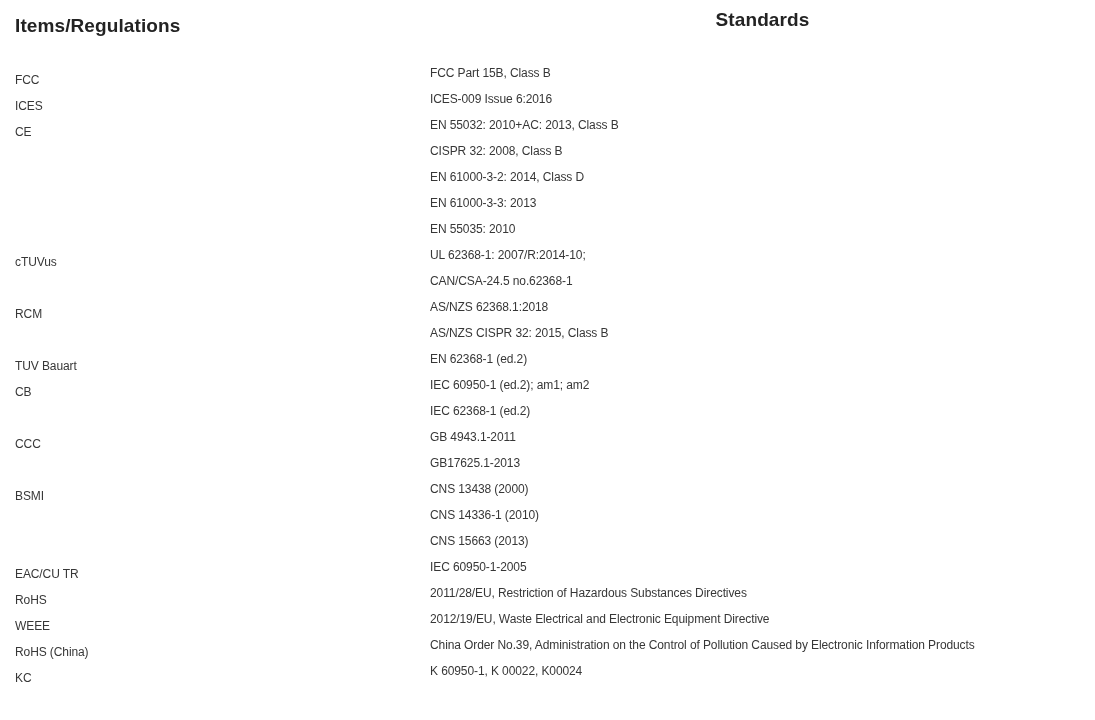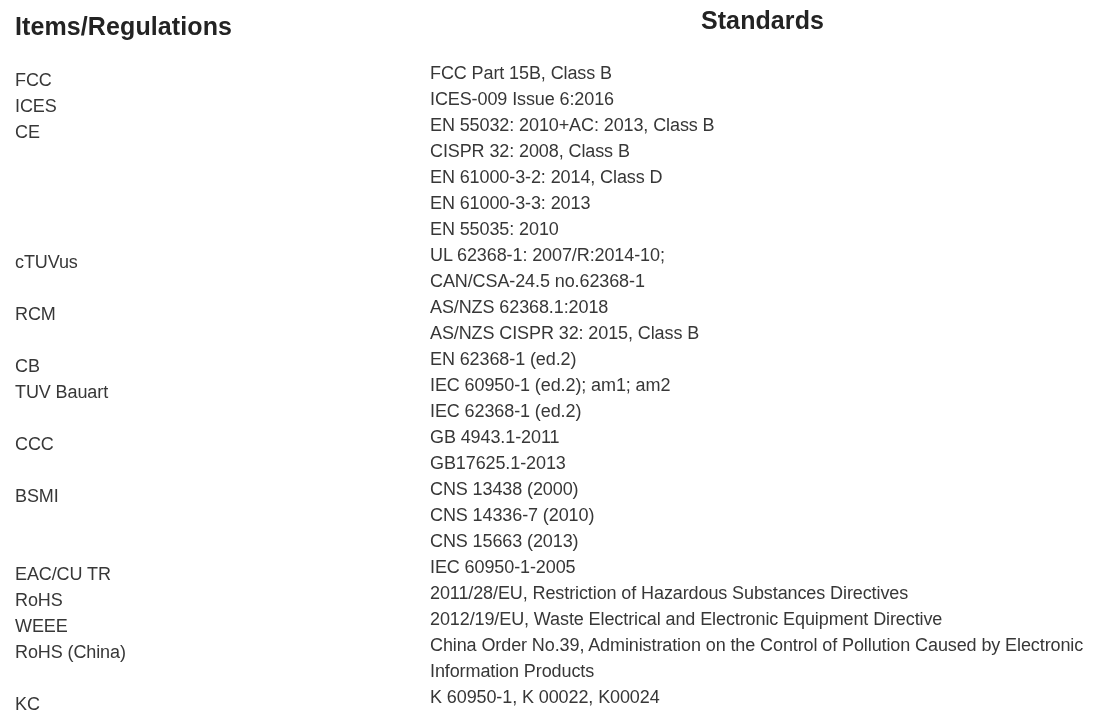--- a/index.html
+++ b/index.html
@@ -21,21 +21,21 @@
     background: var(--bg);
     font-family: "Liberation Sans", "DejaVu Sans", sans-serif;
     color: var(--text);
     padding: 8px 0 0 15px;
   }
   .header-row {
     display: flex;
     align-items: flex-start;
   }
   .hdr {
-    font-size: 25px;
+    font-size: 19px;
     font-weight: 700;
     line-height: 24px;
     color: var(--heading);
     letter-spacing: 0.1px;
   }
   .hdr-items {
     width: 415px;
     flex: none;
     position: relative;
     top: 6px;
@@ -45,21 +45,21 @@
     text-align: center;
   }
   .rows {
     margin-top: 28px;
   }
   .row {
     display: flex;
     align-items: flex-start;
   }
   .cell {
-    font-size: 18px;
+    font-size: 12px;
     line-height: 26px;
     letter-spacing: -0.1px;
   }
   .cell-items {
     width: 415px;
     flex: none;
     position: relative;
     top: 7px;
   }
   .cell-standards {
@@ -113,22 +113,22 @@
           <div class="line">RCM</div>
         </div>
       <div class="cell cell-standards">
           <div class="line">AS/NZS 62368.1:2018</div>
           <div class="line">AS/NZS CISPR 32: 2015, Class B</div>
         </div>
     </div>
 
     <div class="row">
       <div class="cell cell-items">
+          <div class="line">TUV Bauart</div>
           <div class="line">CB</div>
-          <div class="line">TUV Bauart</div>
         </div>
       <div class="cell cell-standards">
           <div class="line">EN 62368-1 (ed.2)</div>
           <div class="line">IEC 60950-1 (ed.2); am1; am2</div>
           <div class="line">IEC 62368-1 (ed.2)</div>
         </div>
     </div>
 
     <div class="row">
       <div class="cell cell-items">
@@ -139,21 +139,21 @@
           <div class="line">GB17625.1-2013</div>
         </div>
     </div>
 
     <div class="row">
       <div class="cell cell-items">
           <div class="line">BSMI</div>
         </div>
       <div class="cell cell-standards">
           <div class="line">CNS 13438 (2000)</div>
-          <div class="line">CNS 14336-7 (2010)</div>
+          <div class="line">CNS 14336-1 (2010)</div>
           <div class="line">CNS 15663 (2013)</div>
         </div>
     </div>
 
     <div class="row">
       <div class="cell cell-items">
           <div class="line">EAC/CU TR</div>
         </div>
       <div class="cell cell-standards">
           <div class="line">IEC 60950-1-2005</div>

